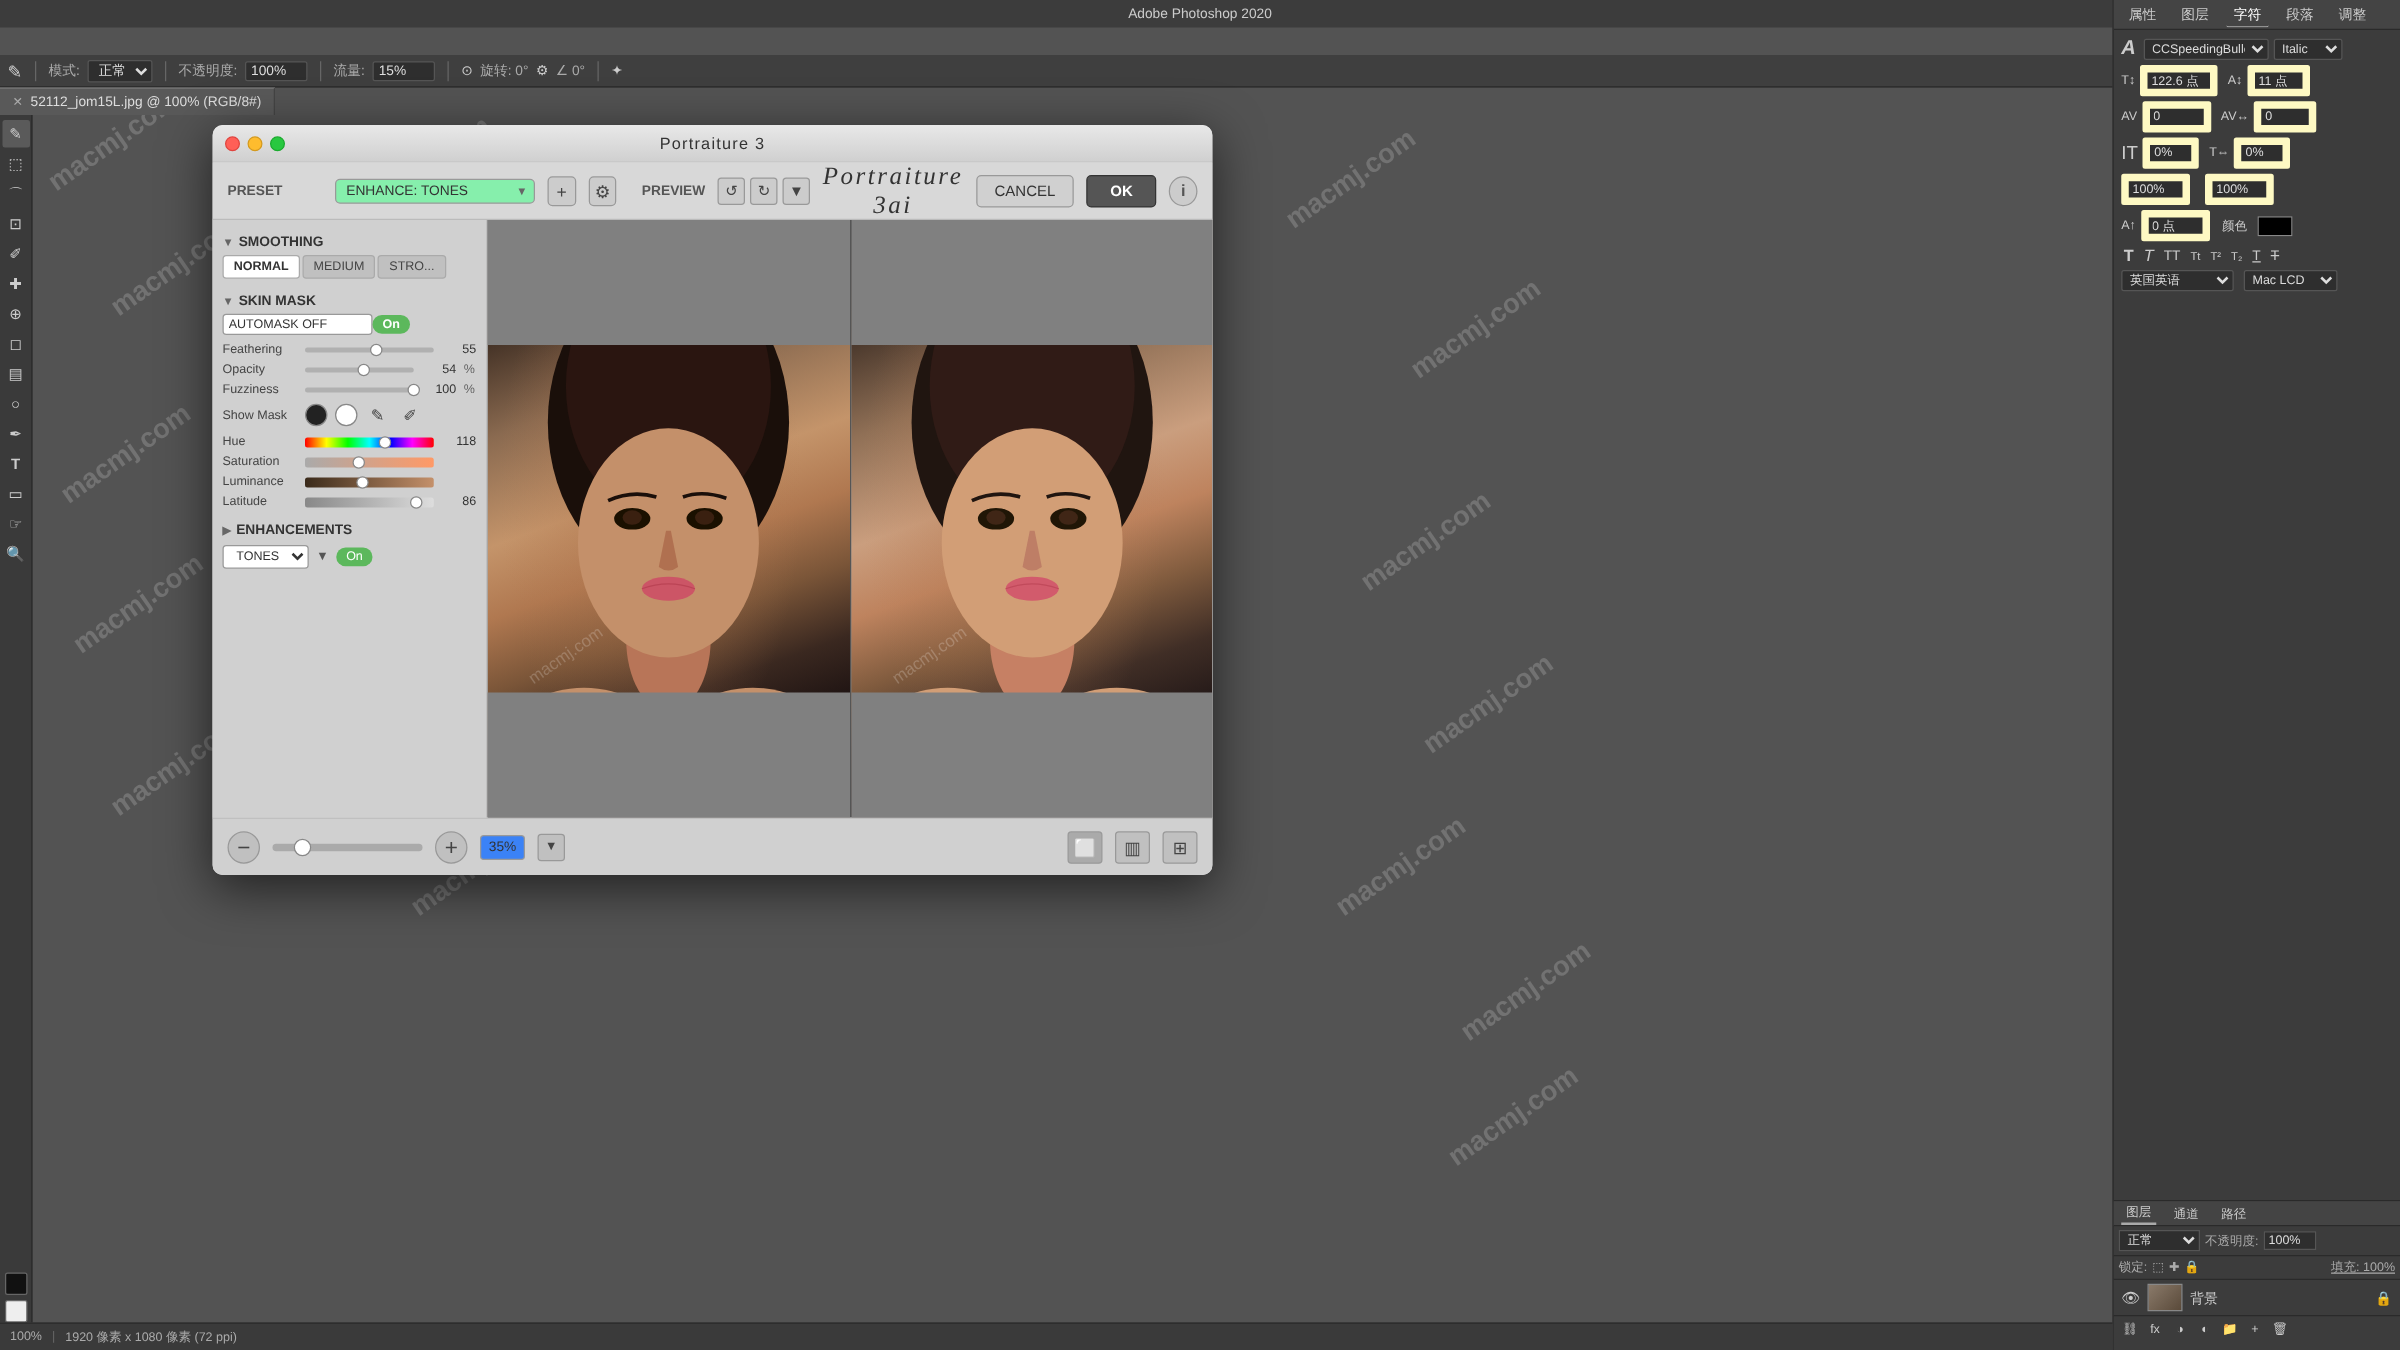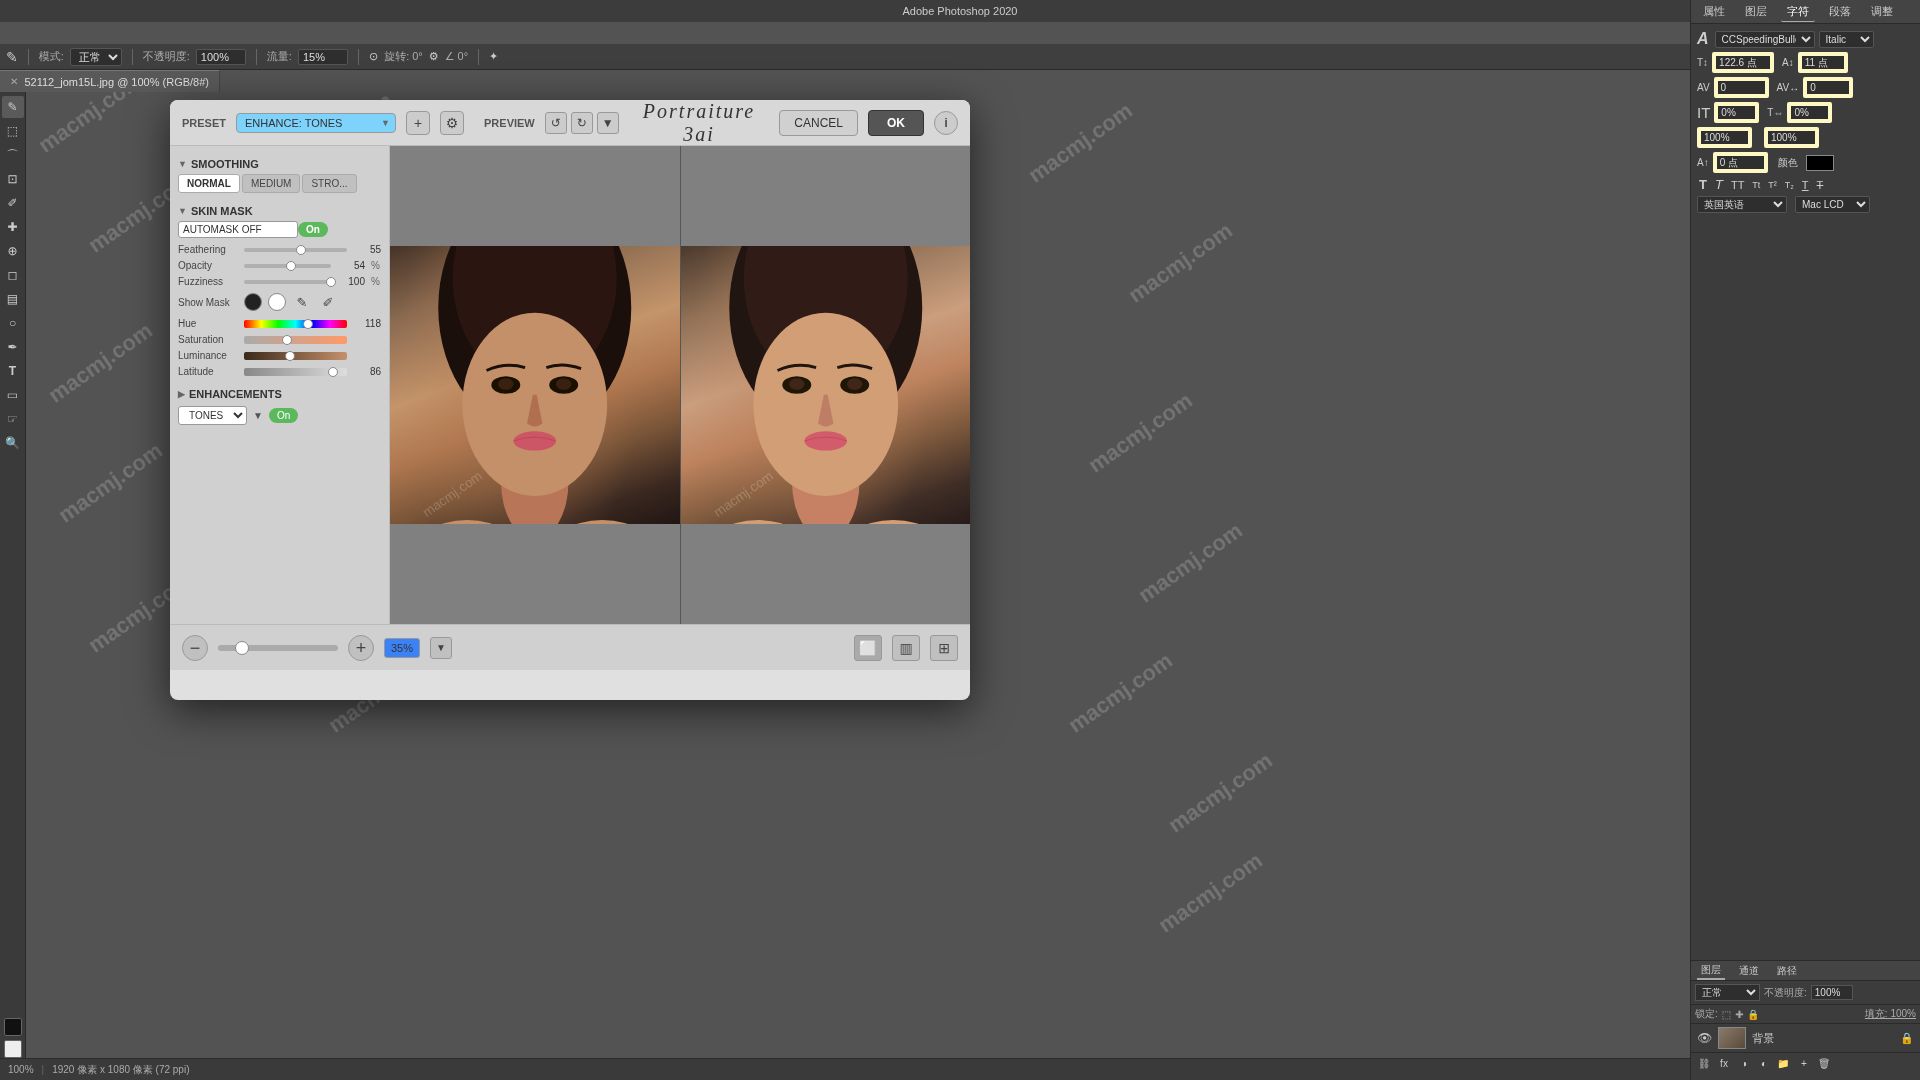--- a/index.html
+++ b/index.html
@@ -166,21 +166,21 @@
       padding: 6px;
     }
     .rpanel-row {
       display: flex;
       align-items: center;
       margin-bottom: 4px;
       gap: 4px;
     }
     .rpanel-input {
       background: #2e2e2e;
-      border: 4px solid #fef9c3;
+      border: 6px solid #fef9c3;
       color: #ddd;
       font-size: 10px;
       padding: 1px 3px;
       width: 60px;
       border-radius: 2px;
     }
     .rpanel-select {
       background: #2e2e2e;
       border: 1px solid #555;
       color: #ddd;
@@ -330,29 +330,30 @@
       padding: 0 12px;
       gap: 10px;
       border-bottom: 1px solid #bbb;
     }
     .dialog-preset-label {
       font-size: 11px;
       color: #555;
       font-weight: 600;
     }
     .dialog-preset-select {
-      background: #7dd3fc;
+      background: #86efac;
       border: 1px solid #999;
       border-radius: 4px;
       padding: 3px 8px;
       font-size: 11px;
       color: #333;
       width: 160px;
       appearance: none;
       cursor: pointer;
+      margin-left: 32px;
     }
     .dialog-icon-btn {
       width: 24px;
       height: 24px;
       background: #ccc;
       border: 1px solid #999;
       border-radius: 4px;
       display: flex;
       align-items: center;
       justify-content: center;
@@ -987,20 +988,28 @@
 </div>
 
 <div id="status-bar">
   <span>100%</span>
   <span style="margin: 0 8px; color:#666;">|</span>
   <span>1920 像素 x 1080 像素 (72 ppi)</span>
 </div>
 
 <div id="portraiture-dialog">
 
+  <div id="dialog-titlebar">
+    <div class="dialog-traffic-lights">
+      <div class="traffic-light tl-close"></div>
+      <div class="traffic-light tl-min"></div>
+      <div class="traffic-light tl-max"></div>
+    </div>
+    <span id="dialog-title-text">Portraiture 3</span>
+  </div>
 
   <div id="dialog-header">
     <span class="dialog-preset-label">PRESET</span>
     <div style="position:relative; display:flex; align-items:center;">
       <select class="dialog-preset-select">
         <option>ENHANCE: TONES</option>
       </select>
       <span style="position:absolute; right:6px; color:#666; font-size:9px; pointer-events:none;">▼</span>
     </div>
     <div class="dialog-icon-btn">+</div>

